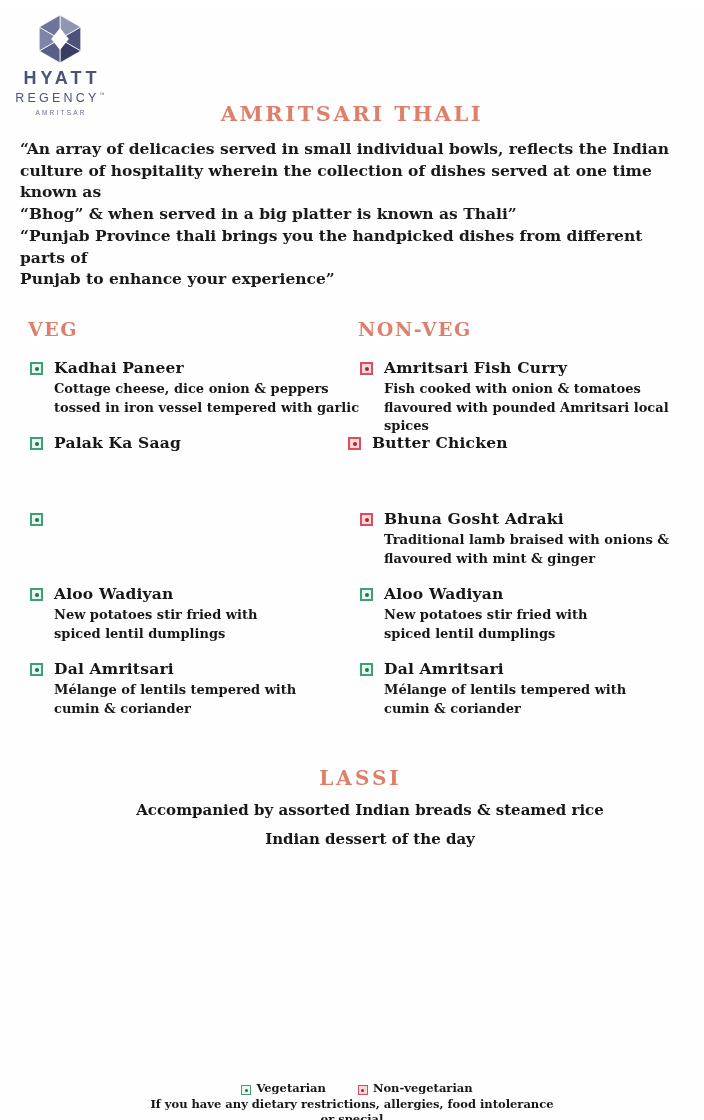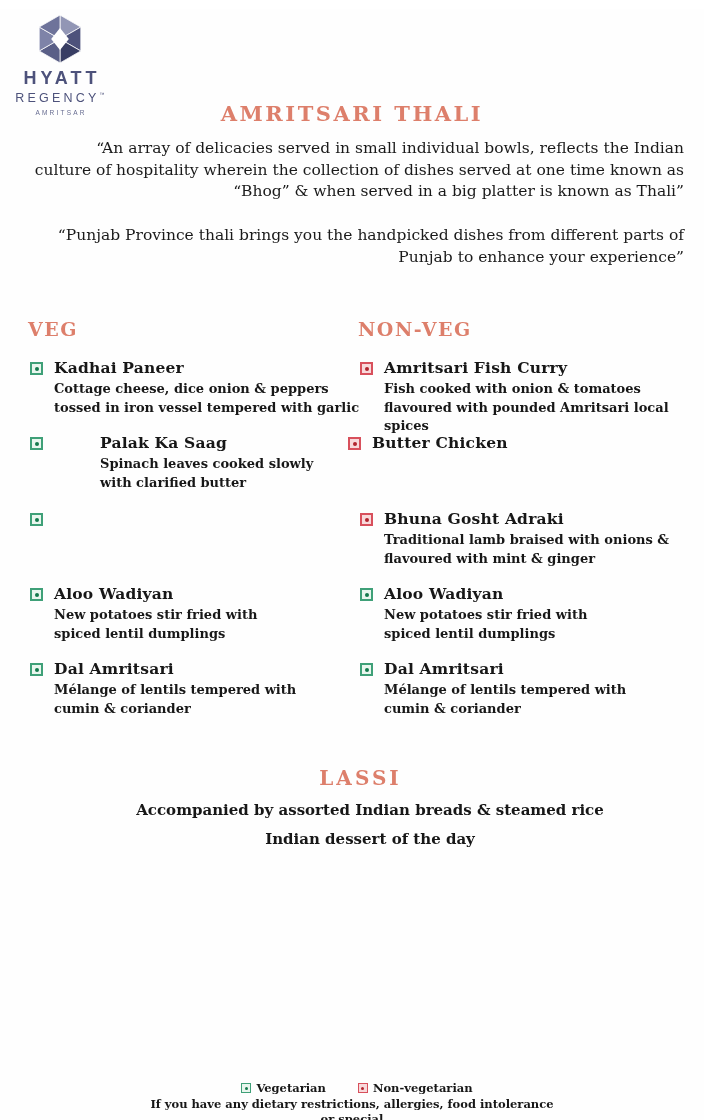--- a/index.html
+++ b/index.html
@@ -16,21 +16,21 @@
   .logo-sub { font-size:12.5px; letter-spacing:3.2px; padding-left:3px; margin-top:2px; position:relative; }
   .logo-tm { font-size:5px; vertical-align:top; }
   .logo-loc { font-size:6.5px; letter-spacing:2.2px; padding-left:2px; margin-top:4px; color:#666b90; }
 
   
   .menu-title { top:92px; left:0; width:704px; text-align:center; font-size:21px; font-weight:bold;
                 letter-spacing:2.5px; color:#dd7f6b; }
   .section-title { font-size:19px; font-weight:bold; letter-spacing:1.5px; color:#dd7f6b; }
 
   
-  .intro { left:20px; width:664px; text-align:right; font-weight:normal; font-size:15.5px;
+  .intro { left:20px; width:664px; text-align:left; font-weight:bold; font-size:15.5px;
            line-height:21.5px; white-space:pre-line; color:#1a1a1a; }
   .intro-1 { top:129px; }
   .intro-2 { top:216px; }
 
   
   .item { display:flex; width:330px; }
   .diet-icon { flex:none; width:13px; height:13px; border:2px solid; margin-top:4px; position:relative; }
   .diet-icon .dot { position:absolute; inset:0; margin:auto; width:4px; height:4px; border-radius:50%; }
   .veg { border-color:#3fa078; background:#e9f6ee; }
   .veg .dot { background:#14794c; }
@@ -43,21 +43,21 @@
   
   .lassi-header { top:757px; left:0; width:704px; text-align:center; font-size:20px; font-weight:bold;
                   letter-spacing:3px; color:#dd7f6b;padding-left:17px; }
   .lassi-line { left:0; width:704px; text-align:center; font-size:15px; font-weight:bold;padding-left:36px; }
   .lassi-1 { top:792px; }
   .lassi-2 { top:821px; }
 
   
   .legend { top:1072px; left:0; width:704px; display:flex; justify-content:center; align-items:center;
             gap:22px; font-size:11.5px; font-weight:bold; }
-  .legend-entry { display:flex; align-items:center; gap:5px;padding-left:10px; }
+  .legend-entry { display:flex; align-items:flex-end; gap:5px;padding-left:10px; }
   .legend .diet-icon { width:10px; height:10px; border-width:1.5px; margin-top:0; }
   .legend .diet-icon .dot { width:3px; height:3px; }
   .footer-note { top:1088px; left:142px; width:420px; text-align:center; font-size:11.5px;
                  font-weight:bold; line-height:14.5px; white-space:pre-line; }
   .cutoff-bar { top:1116px; left:115px; width:445px; height:4px; background:#1f1f1f; }
 </style>
 </head>
 <body>
 
 <div class="page">
@@ -93,28 +93,26 @@
   <div class="abs item" style="left:30px; top:349px;">
     <span class="diet-icon veg">
         <span class="dot"></span>
       </span>
     <div class="item-text">
       <div class="item-name">Kadhai Paneer</div>
       <div class="item-desc">Cottage cheese, dice onion &amp; peppers
 tossed in iron vessel tempered with garlic</div>
     </div>
   </div>
-  <div class="abs item" style="left:30px; top:424px;gap:46px;">
+  <div class="abs item" style="left:30px; top:424px;">
     <span class="diet-icon veg">
         <span class="dot"></span>
       </span>
     <div class="item-text">
       <div class="item-name">Palak Ka Saag</div>
-      <div class="item-desc">Spinach leaves cooked slowly
-with clarified butter</div>
     </div>
   </div>
   <div class="abs item" style="left:30px; top:500px;">
     <span class="diet-icon veg">
         <span class="dot"></span>
       </span>
   </div>
   <div class="abs item" style="left:30px; top:575px;">
     <span class="diet-icon veg">
         <span class="dot"></span>

